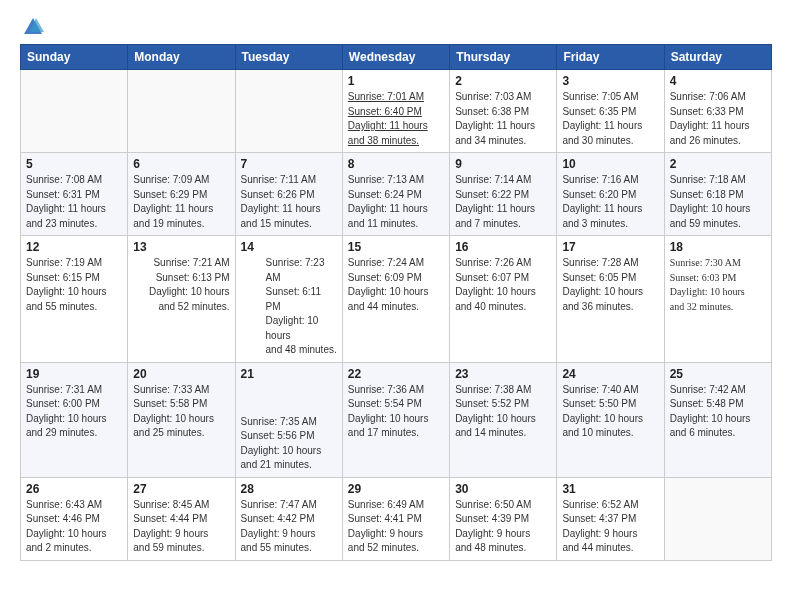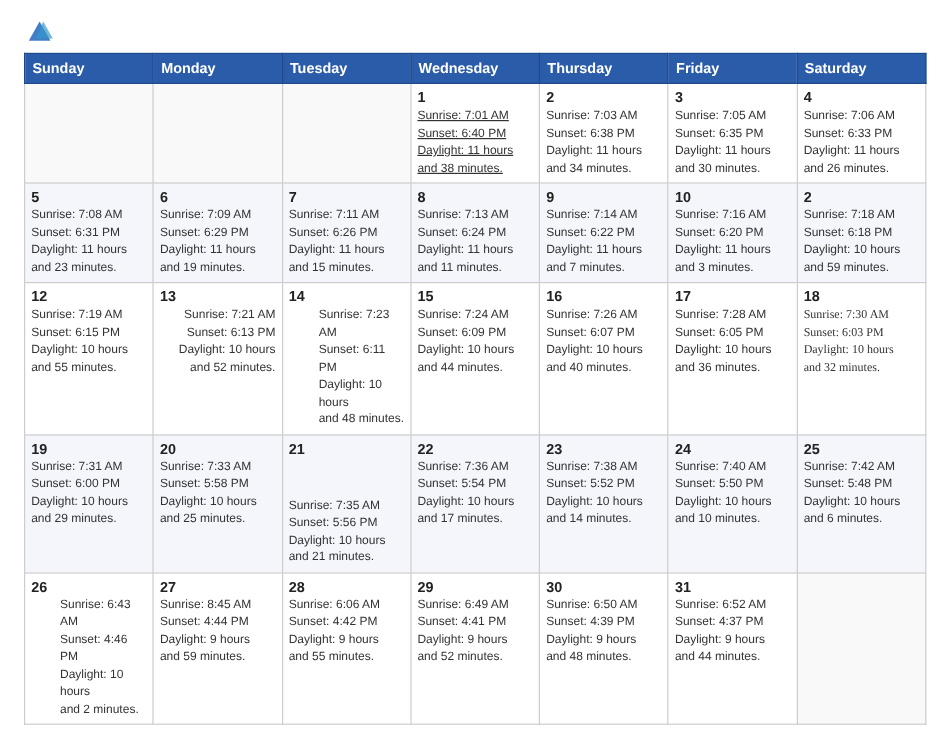--- a/index.html
+++ b/index.html
@@ -313,35 +313,35 @@
             <span class="day-number">25</span>
             <div class="day-info" style="white-space: pre-line;">Sunrise: 7:42 AM
 Sunset: 5:48 PM
 Daylight: 10 hours
 and 6 minutes.</div>
           </td>
         </tr>
         <tr>
           <td>
             <span class="day-number">26</span>
-            <div class="day-info" style="white-space: pre-line; margin-left: 24px;">Sunrise: 6:43 AM
+            <div class="day-info" style="white-space: pre-line;">Sunrise: 6:43 AM
 Sunset: 4:46 PM
 Daylight: 10 hours
 and 2 minutes.</div>
           </td>
           <td>
             <span class="day-number">27</span>
             <div class="day-info" style="white-space: pre-line;">Sunrise: 8:45 AM
 Sunset: 4:44 PM
 Daylight: 9 hours
 and 59 minutes.</div>
           </td>
           <td>
             <span class="day-number">28</span>
-            <div class="day-info" style="white-space: pre-line;">Sunrise: 6:06 AM
+            <div class="day-info" style="white-space: pre-line;">Sunrise: 7:47 AM
 Sunset: 4:42 PM
 Daylight: 9 hours
 and 55 minutes.</div>
           </td>
           <td>
             <span class="day-number">29</span>
             <div class="day-info" style="white-space: pre-line;">Sunrise: 6:49 AM
 Sunset: 4:41 PM
 Daylight: 9 hours
 and 52 minutes.</div>

